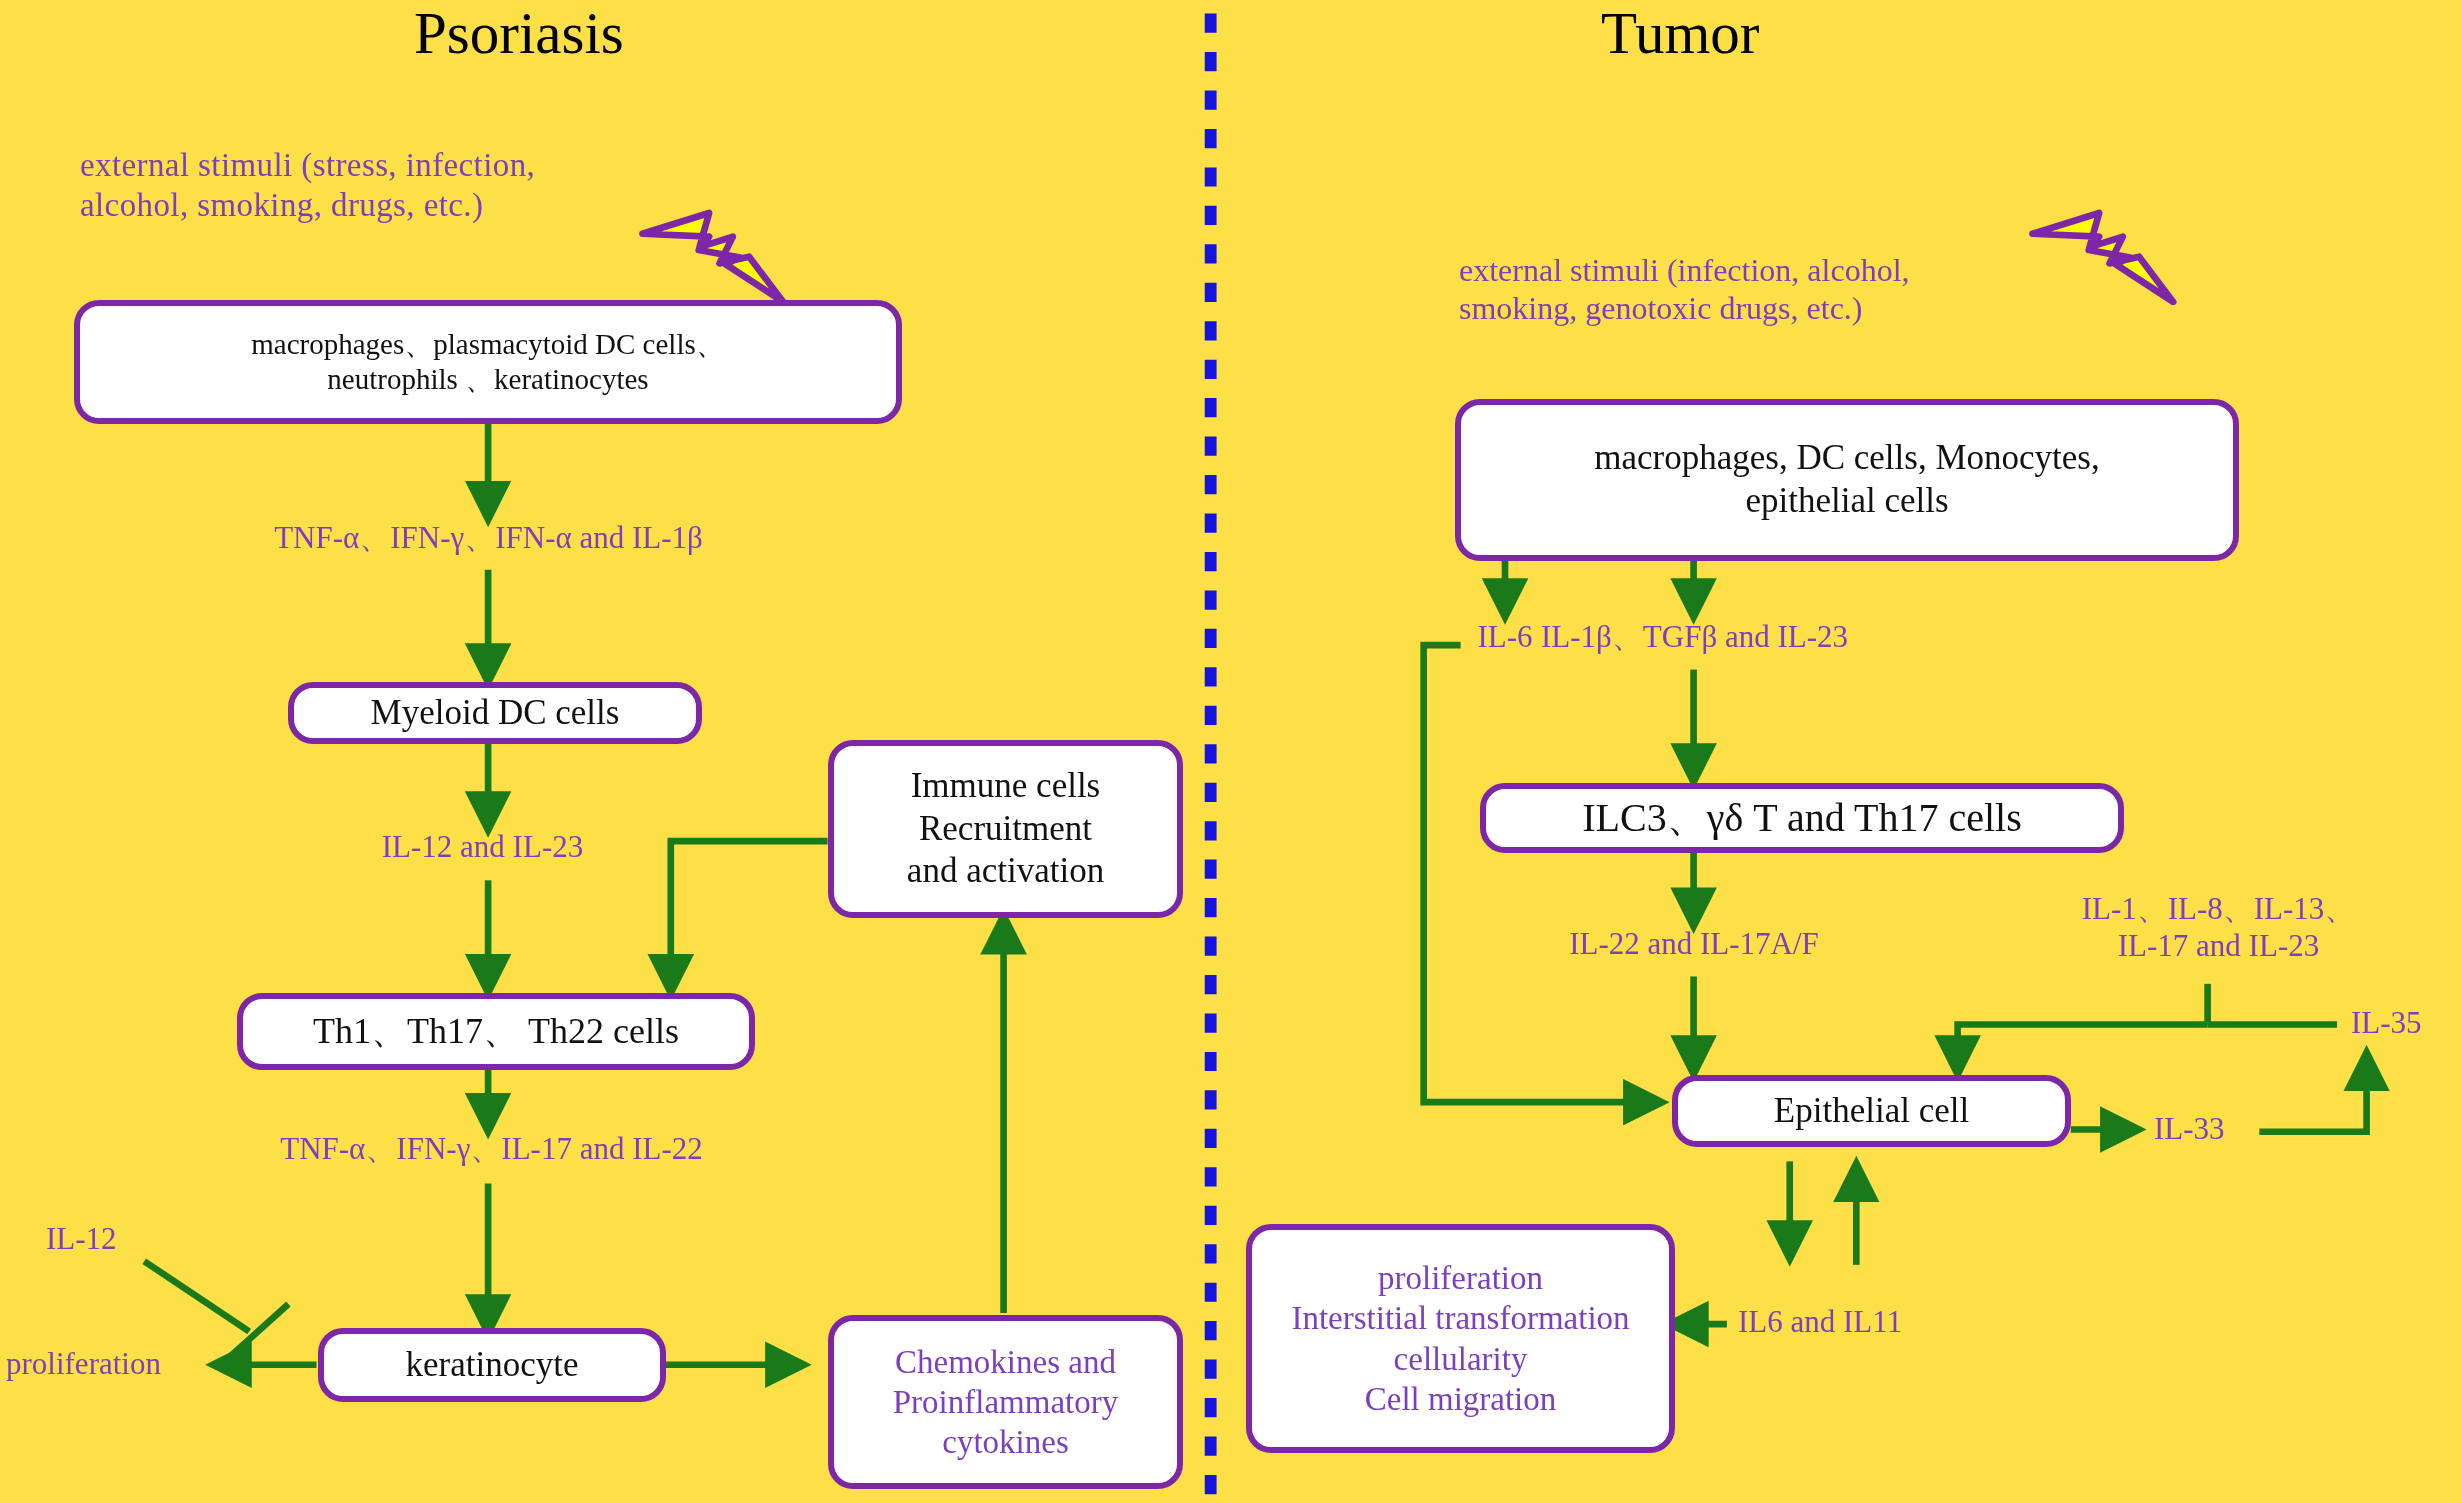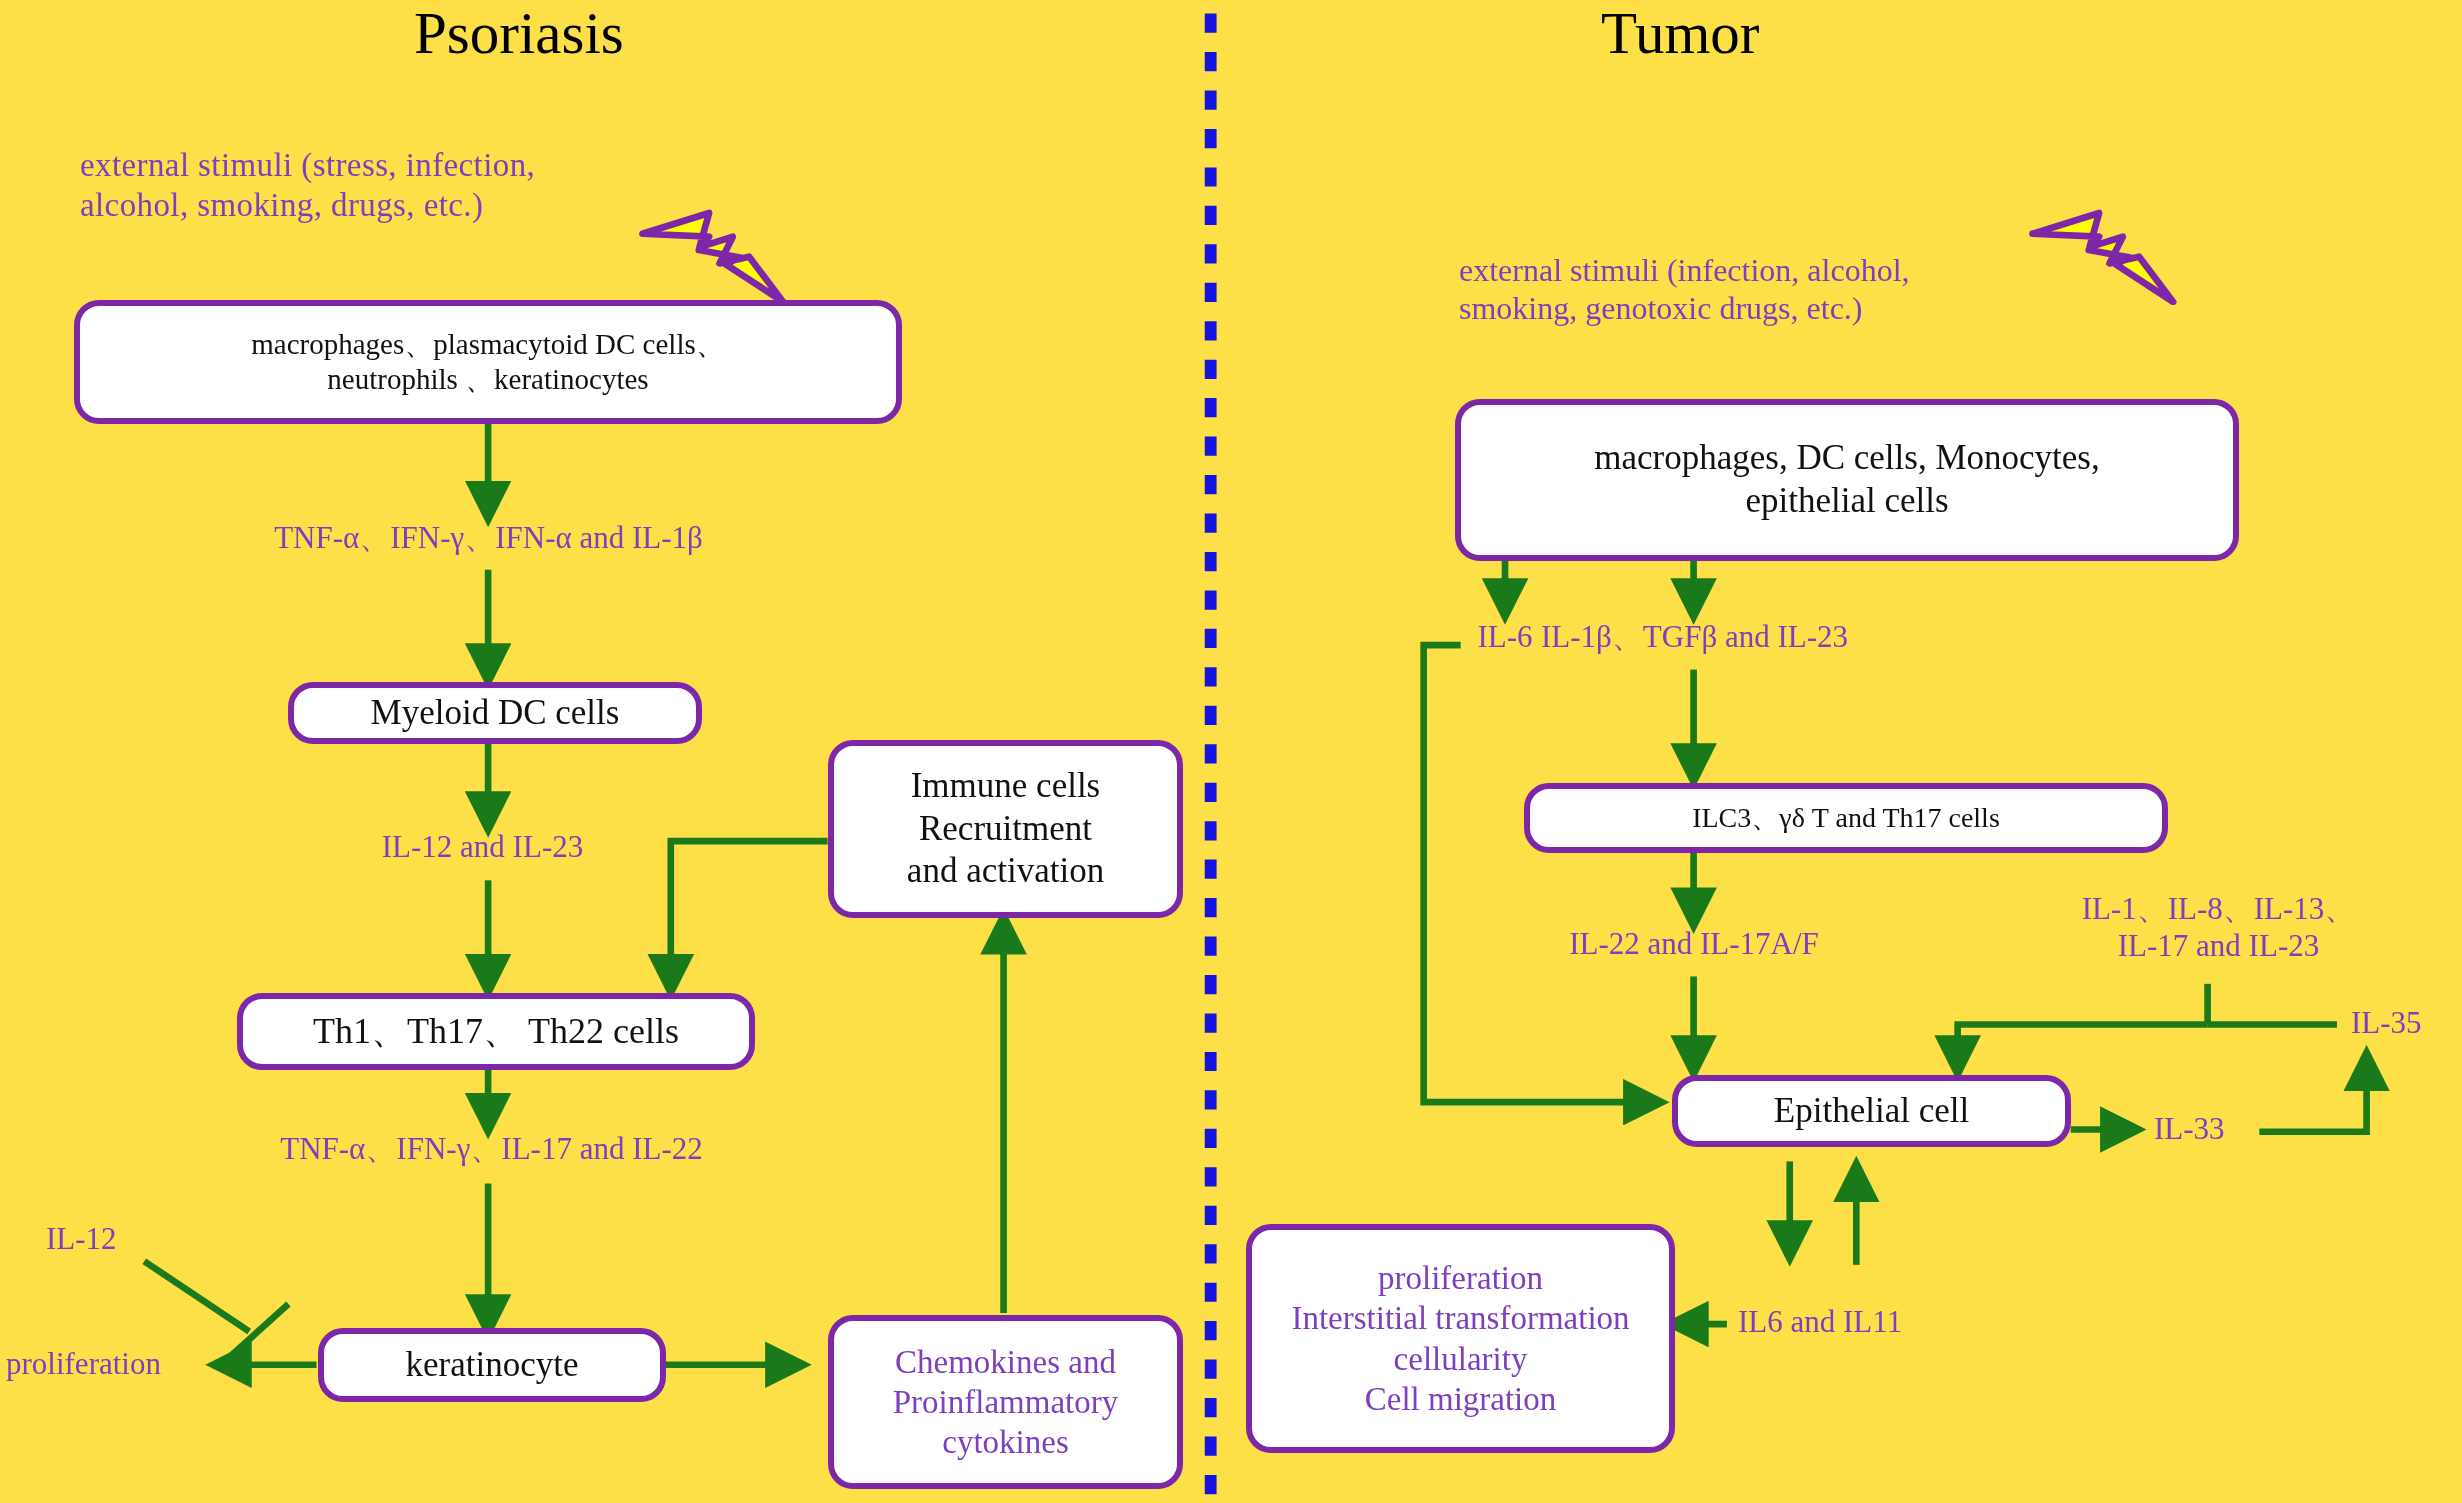--- a/index.html
+++ b/index.html
@@ -177,21 +177,21 @@
 
   <div class="node black" style="left:1455px; top:399px; width:784px; height:162px; font-size:35px;">
     <span style="white-space: pre-line;">macrophages, DC cells, Monocytes,
 epithelial cells</span>
   </div>
 
   <div class="label" style="left:1431px; top:618px; width:148px; font-size:31px;">IL-6</div>
 
   <div class="label" style="left:1539px; top:618px; width:311px; font-size:31px;">IL-1β、TGFβ and IL-23</div>
 
-  <div class="node black" style="left:1524px; top:783px; width:644px; height:70px; font-size:28px;">
+  <div class="node black" style="left:1480px; top:783px; width:644px; height:70px; font-size:40px;">
     <span>ILC3、γδ T and Th17 cells</span>
   </div>
 
   <div class="label" style="left:1524px; top:925px; width:340px; font-size:31px;">IL-22 and IL-17A/F</div>
 
   <div class="label" style="left: 2056px; top: 890px; width: 325px; font-size: 31px; white-space: pre-line;">IL-1、IL-8、IL-13、
 IL-17 and IL-23</div>
 
   <div class="label left" style="left:2351px; top:1004px; font-size:31px;">IL-35</div>
 

